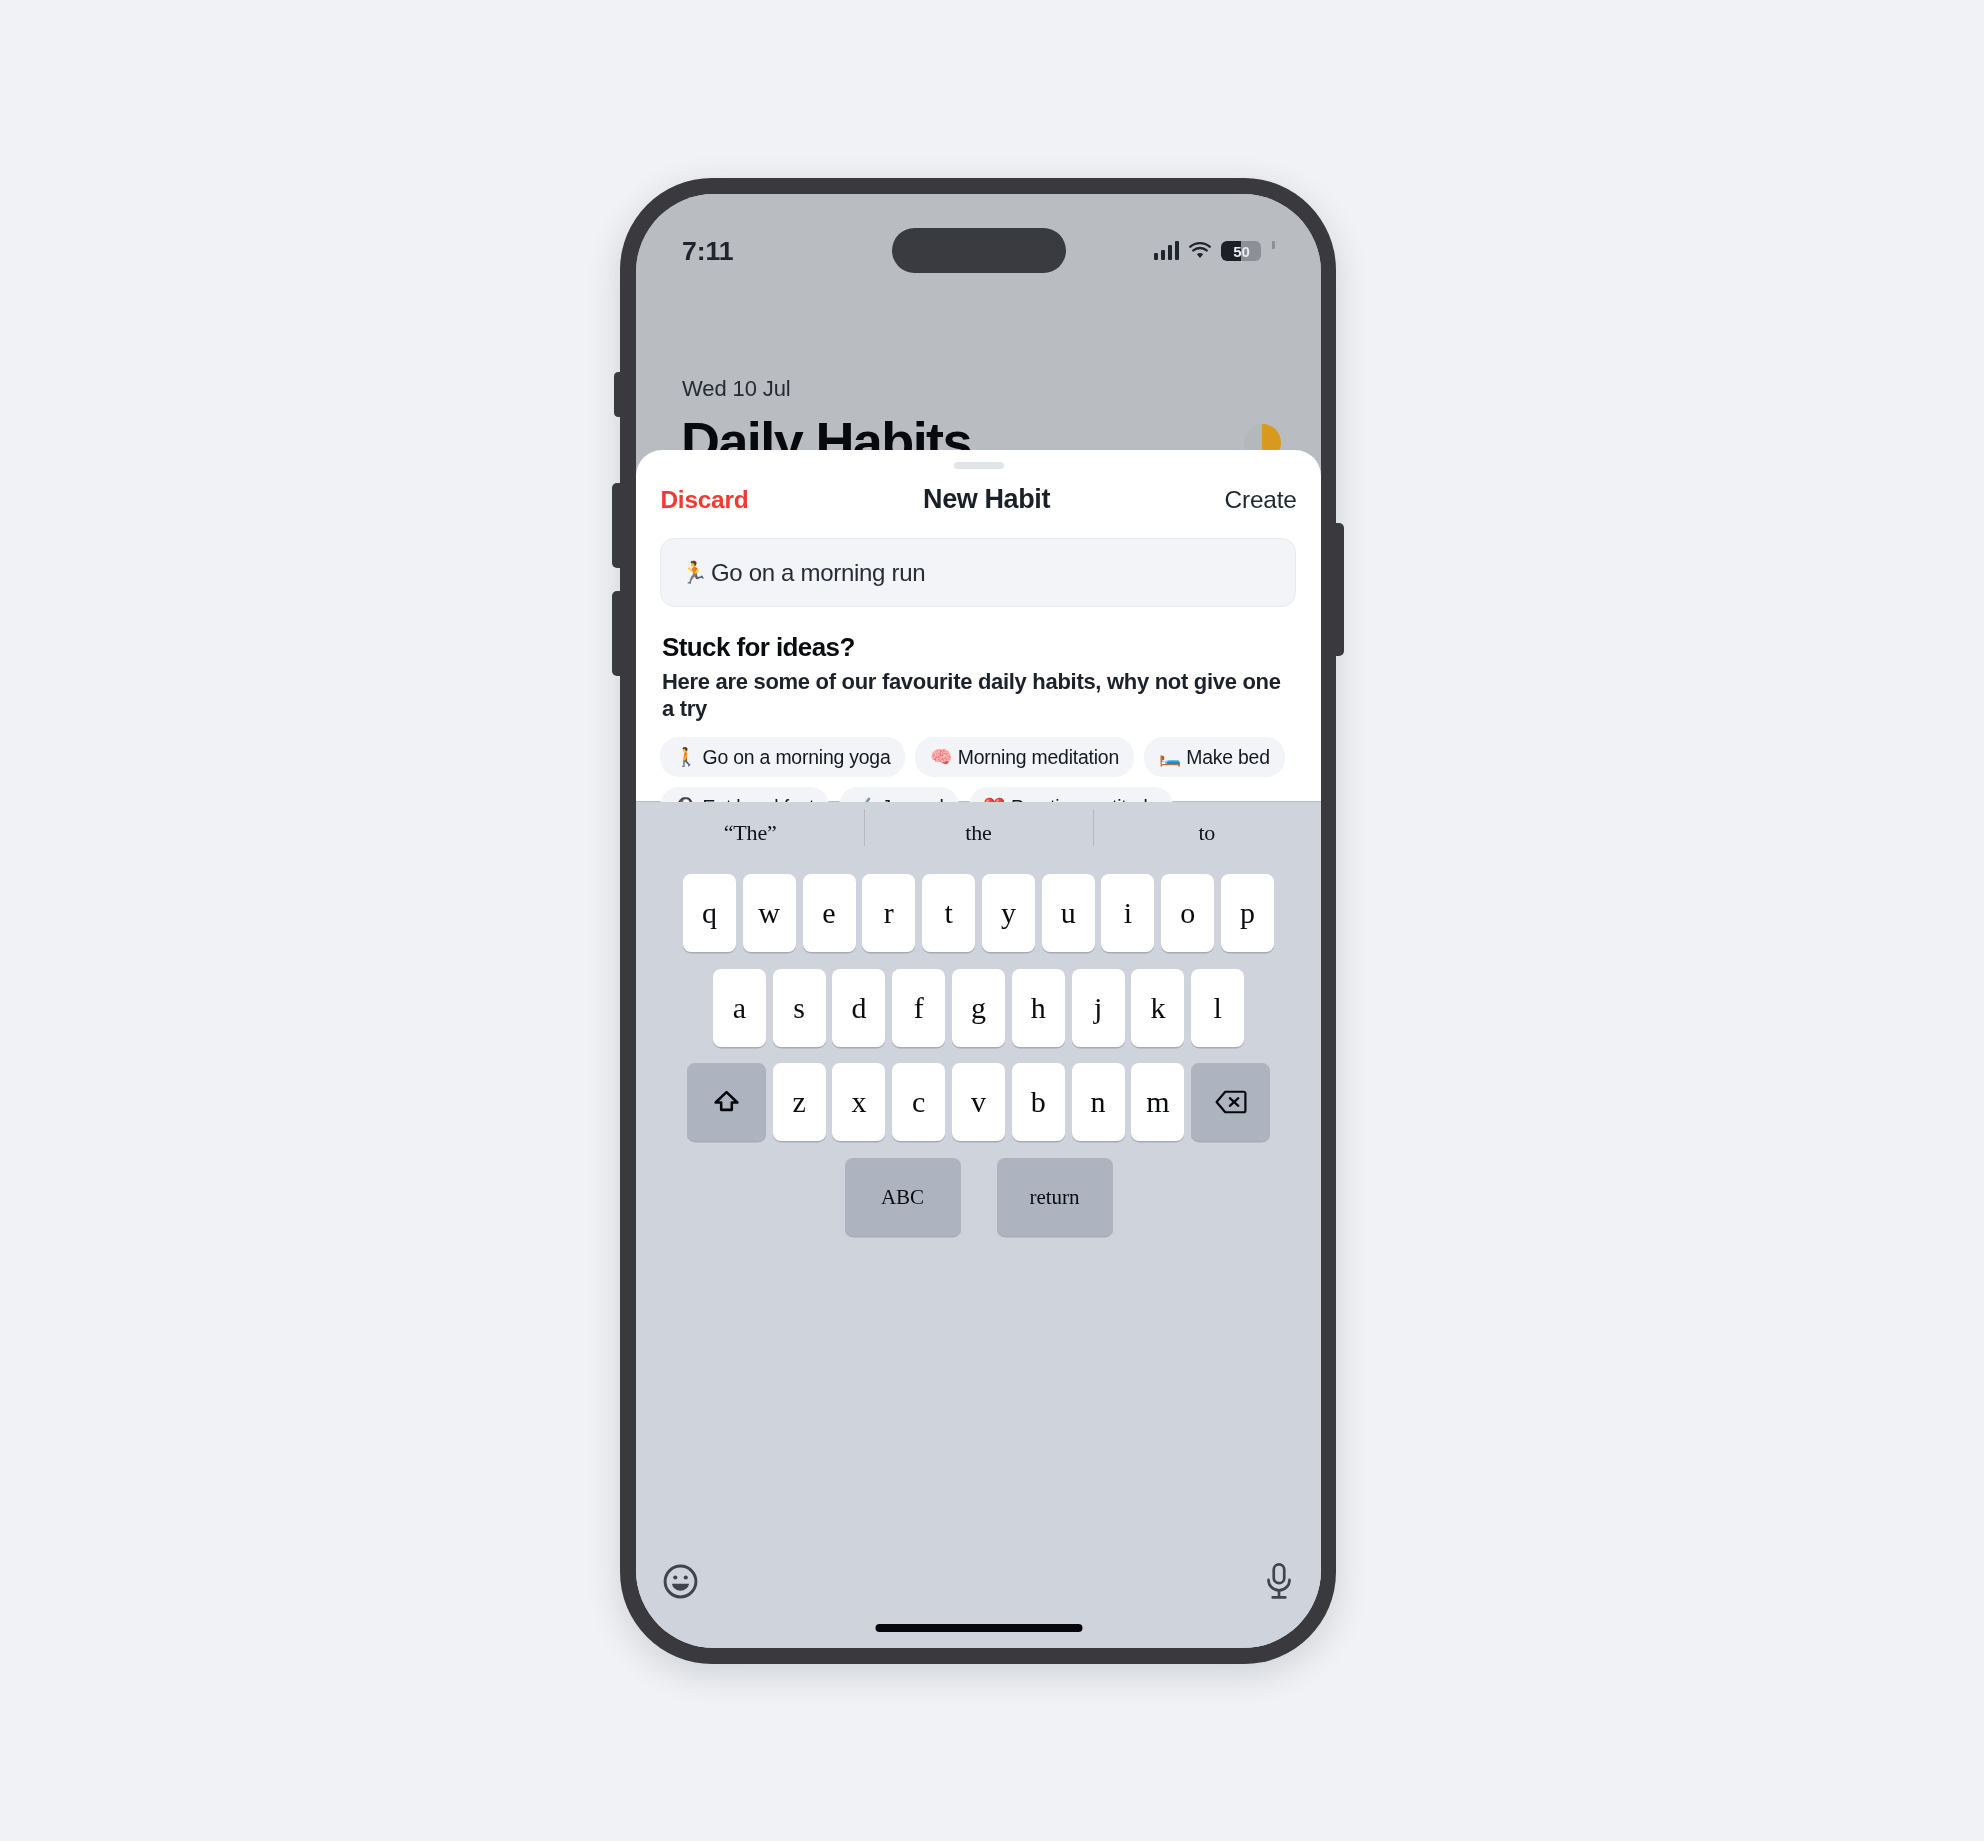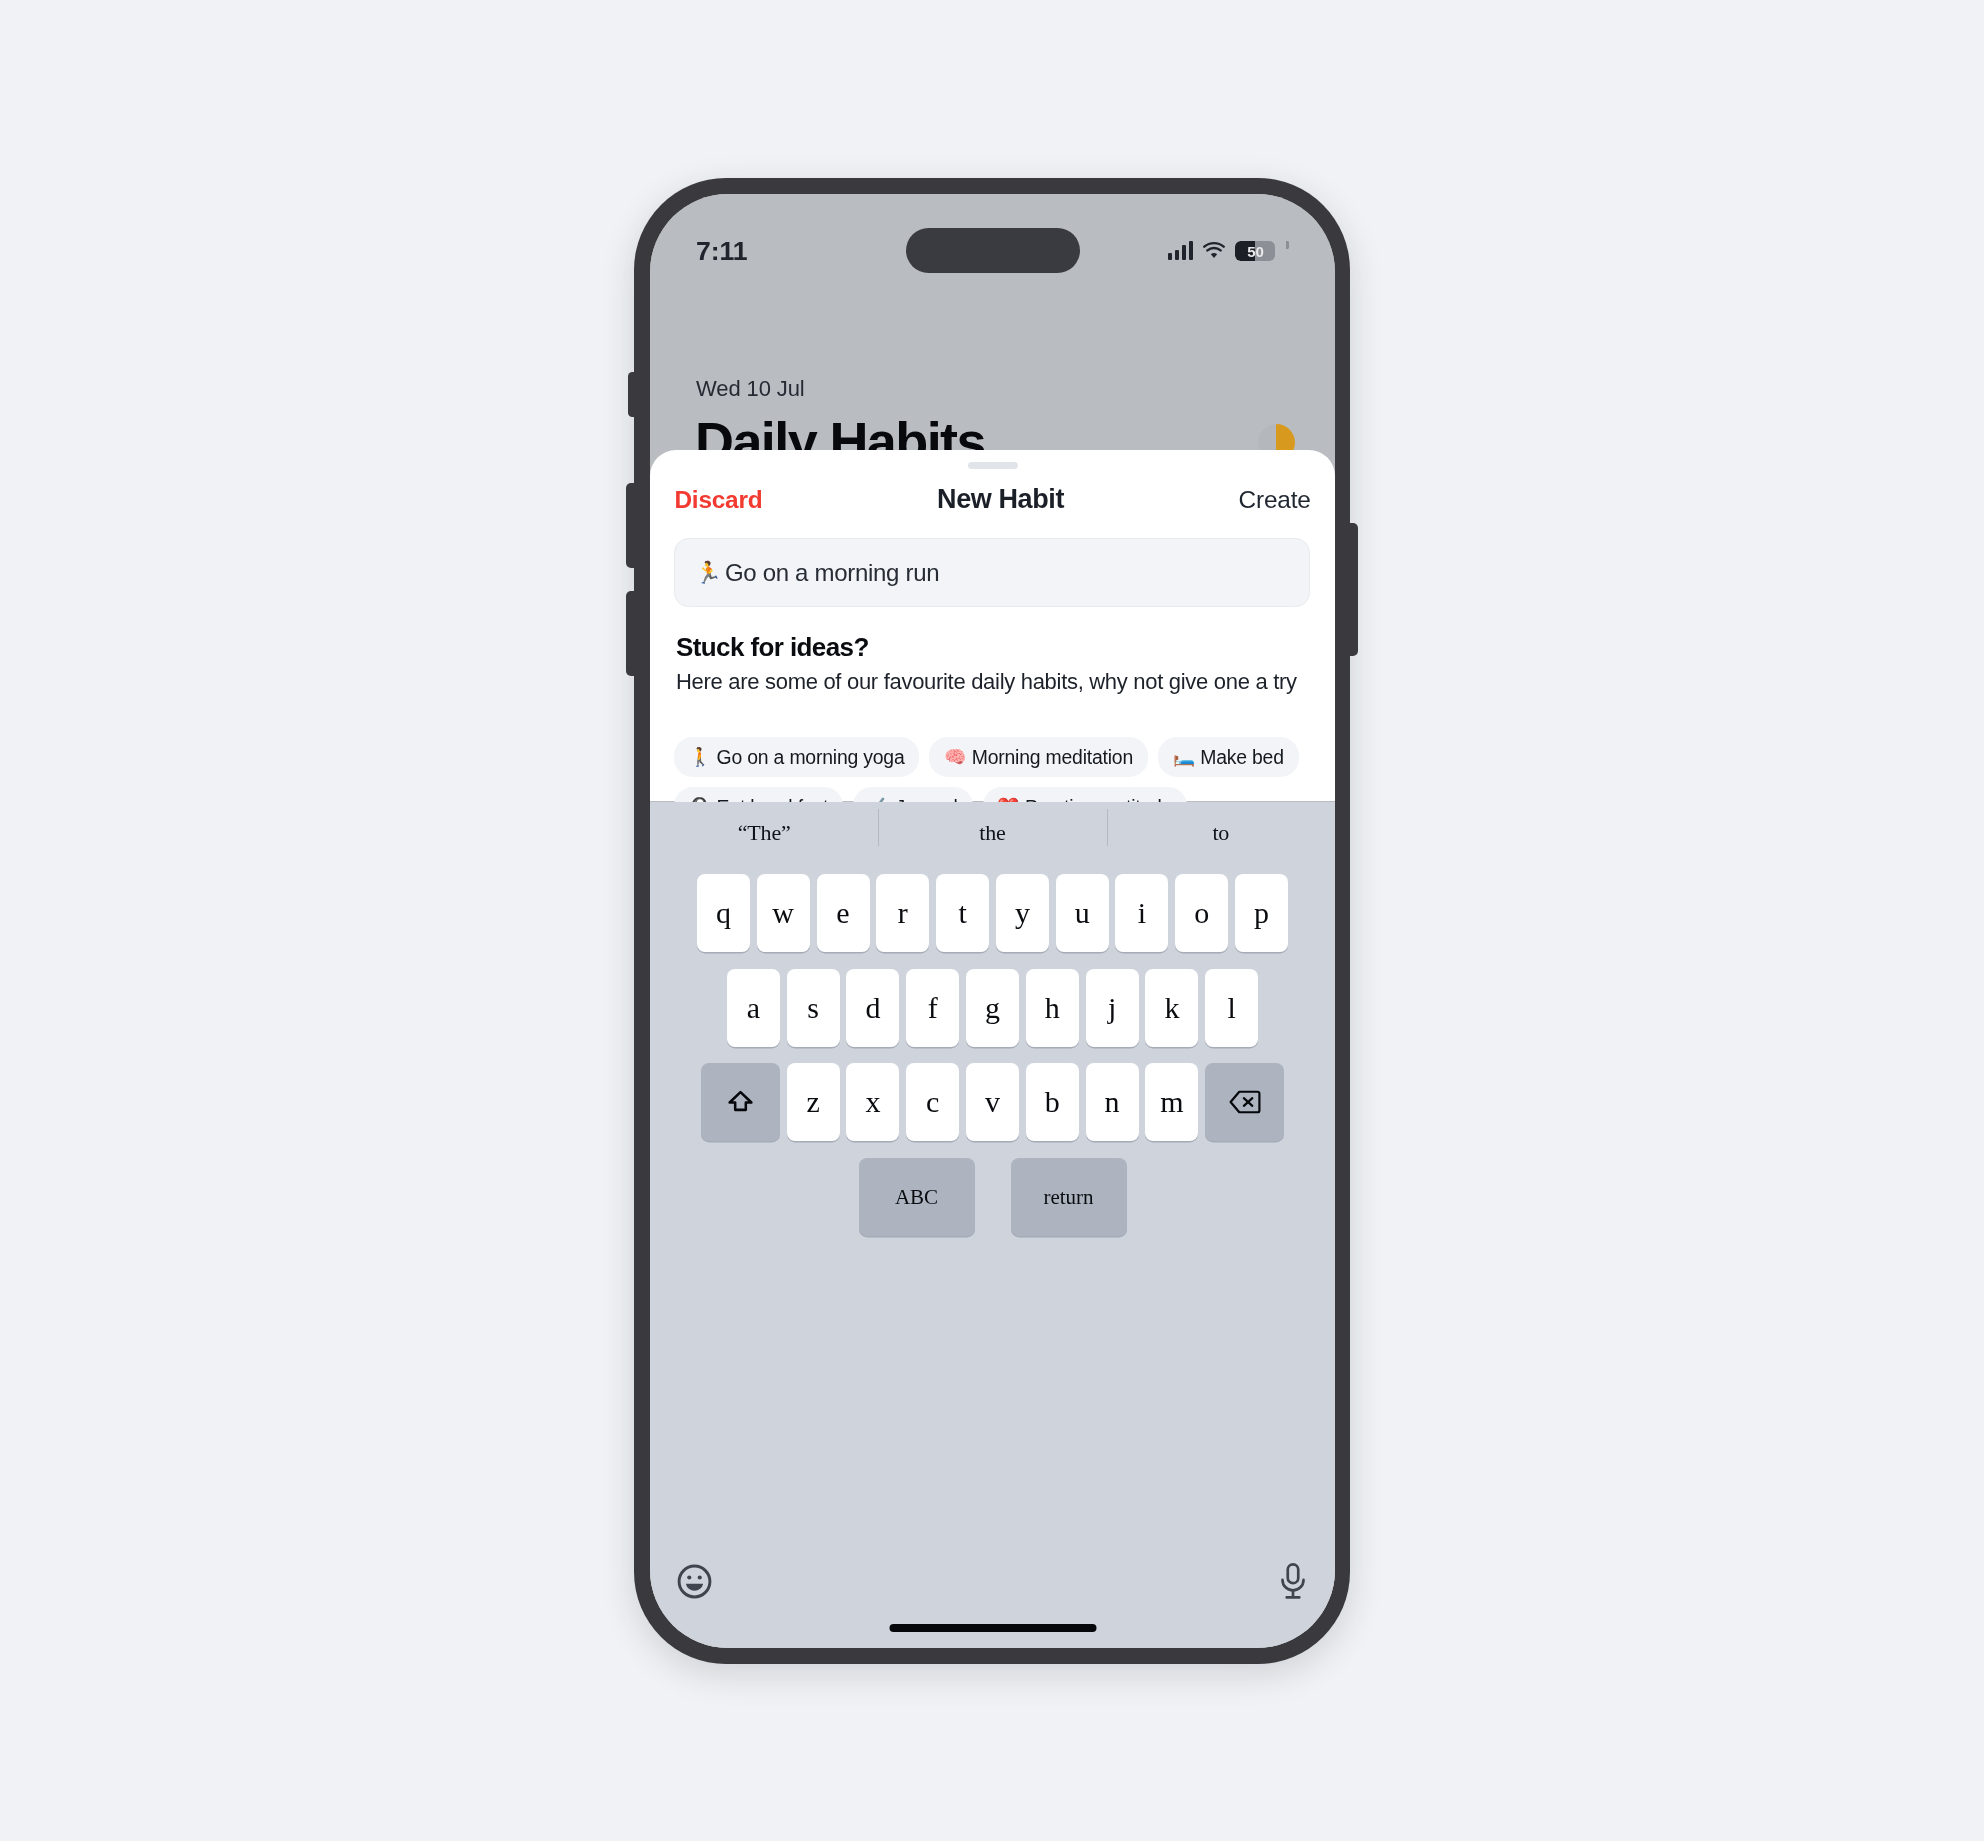--- a/index.html
+++ b/index.html
@@ -15,21 +15,21 @@
   #stage {
     position: relative;
     width: 1985px;
     height: 1842px;
     background: #F0F2F5;
   }
 
   
   #phone-frame {
     position: absolute;
-    left: 634px;
+    left: 620px;
     top: 178px;
     width: 716px;
     height: 1486px;
     background: #3A3A3E;
     border-radius: 92px;
     box-shadow: 0 10px 34px rgba(40,45,60,.16);
   }
 
   .side-btn { position: absolute; background: #3A3A3E; border-radius: 3.6px; }
   .side-btn.mute { left: -6.5px; top: 194px;  width: 8px; height: 45px;  border-radius: 4.3px 0 0 4.3px; }
@@ -193,21 +193,21 @@
   #habit-input .emoji { font-size: 21.6px; margin-right: 2.9px; }
 
   #ideas-title {
     position: absolute; left: 26px; top: 182px;
     font-size: 26px; font-weight: 700; color: #0A0C10;
     letter-spacing: -0.6px;
   }
   #ideas-desc {
     position: absolute; left: 26px; top: 219px;
     width: 632px;
-    font-size: 22px; font-weight: 400; color: #1D222A;
+    font-size: 22px; font-weight: 700; color: #1D222A;
     letter-spacing: -0.3px;
     line-height: 1.22;
   }
 
   #chips {
     position: absolute; left: 24.4px; top: 287px;
     width: 639px;
     display: flex; flex-wrap: wrap; gap: 10px;
   }
   .chip {

